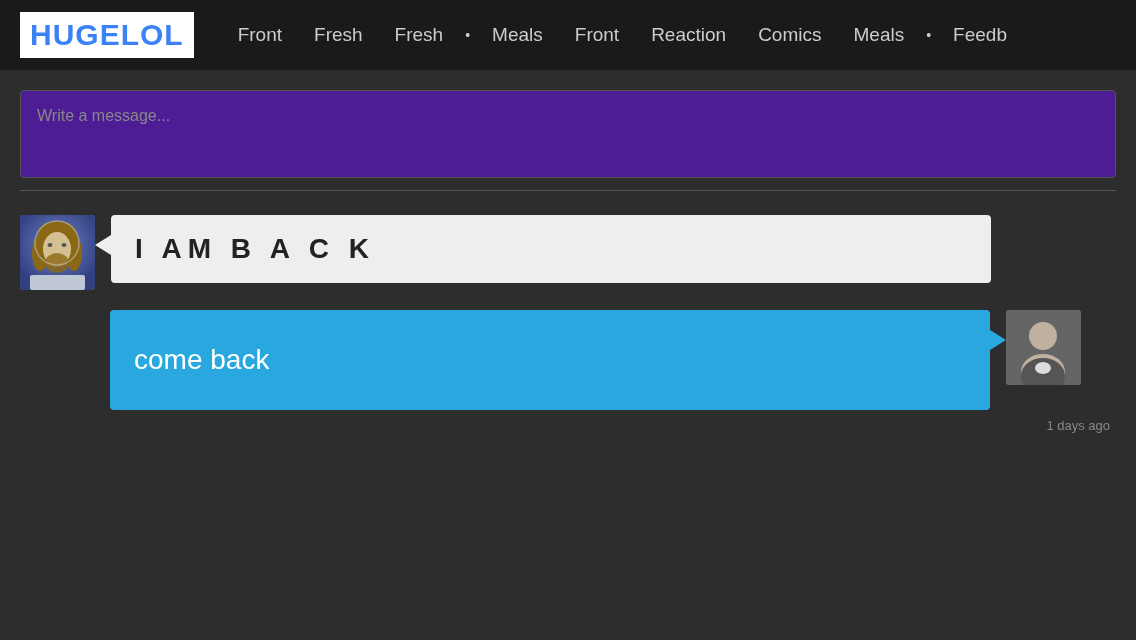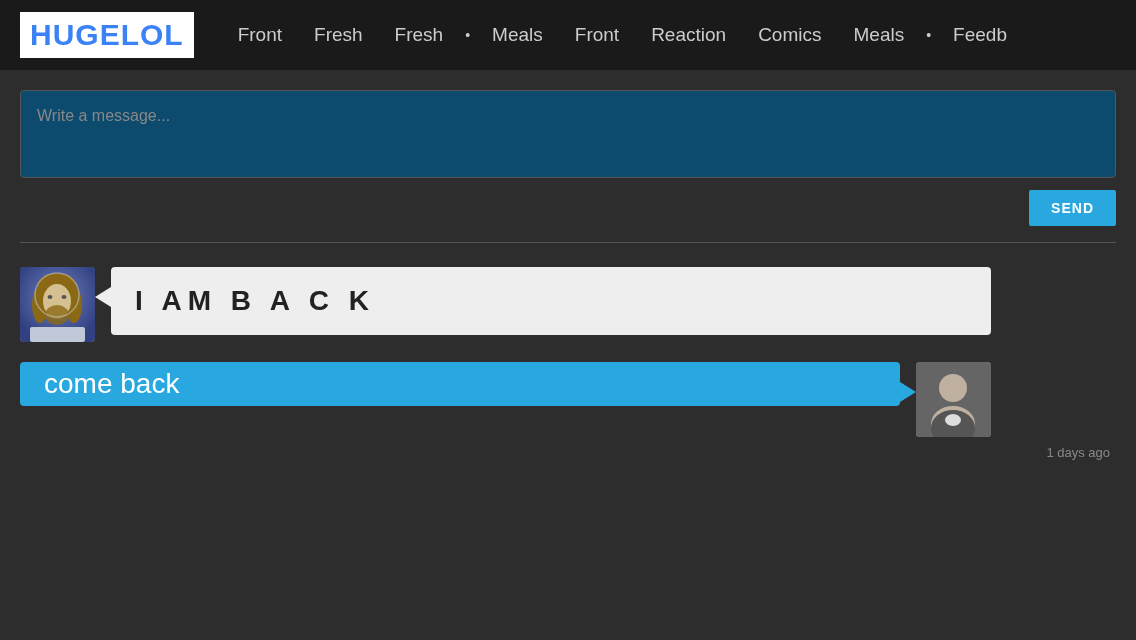--- a/index.html
+++ b/index.html
@@ -58,21 +58,21 @@
 
     
     .main-content {
       background-color: #2d2d2d;
       padding: 20px 20px;
       min-height: 570px;
     }
 
     
     .message-input-container {
-      background-color: #0c4a6e;
+      background-color: #4c1d95;
       border: 1px solid #555;
       border-radius: 4px;
       padding: 16px;
       width: 100%;
       min-height: 80px;
       margin-bottom: 12px;
     }
 
     .message-textarea {
       width: 100%;
@@ -177,23 +177,24 @@
     .message-sent {
       display: flex;
       align-items: flex-start;
       gap: 0px;
       margin-bottom: 4px;
     }
 
     .bubble-sent {
       background-color: #29a8e0;
       border-radius: 4px;
-      padding: 6px 24px;
+      padding: 34px 24px;
       flex: 1;
       max-width: 880px;
+      margin-left: 90px;
     }
 
     .bubble-sent-text {
       font-size: 28px;
       font-weight: normal;
       color: #fff;
     }
 
     .bubble-arrow-right {
       width: 0;
@@ -250,23 +251,20 @@
     <a class="nav-item">Feedb</a>
   </div>
 </nav>
 
 <div class="main-content">
 
   <div class="message-input-container">
     <textarea class="message-textarea" placeholder="Write a message..." style=""></textarea>
   </div>
 
-  <div class="send-btn-row">
-    <button class="send-btn">SEND</button>
-  </div>
 
   <hr class="divider">
 
   <div class="messages-container">
 
     <div class="message-received">
       <div class="avatar-face">
         
         <svg width="75" height="75" viewBox="0 0 75 75" xmlns="http://www.w3.org/2000/svg">
           <defs>

